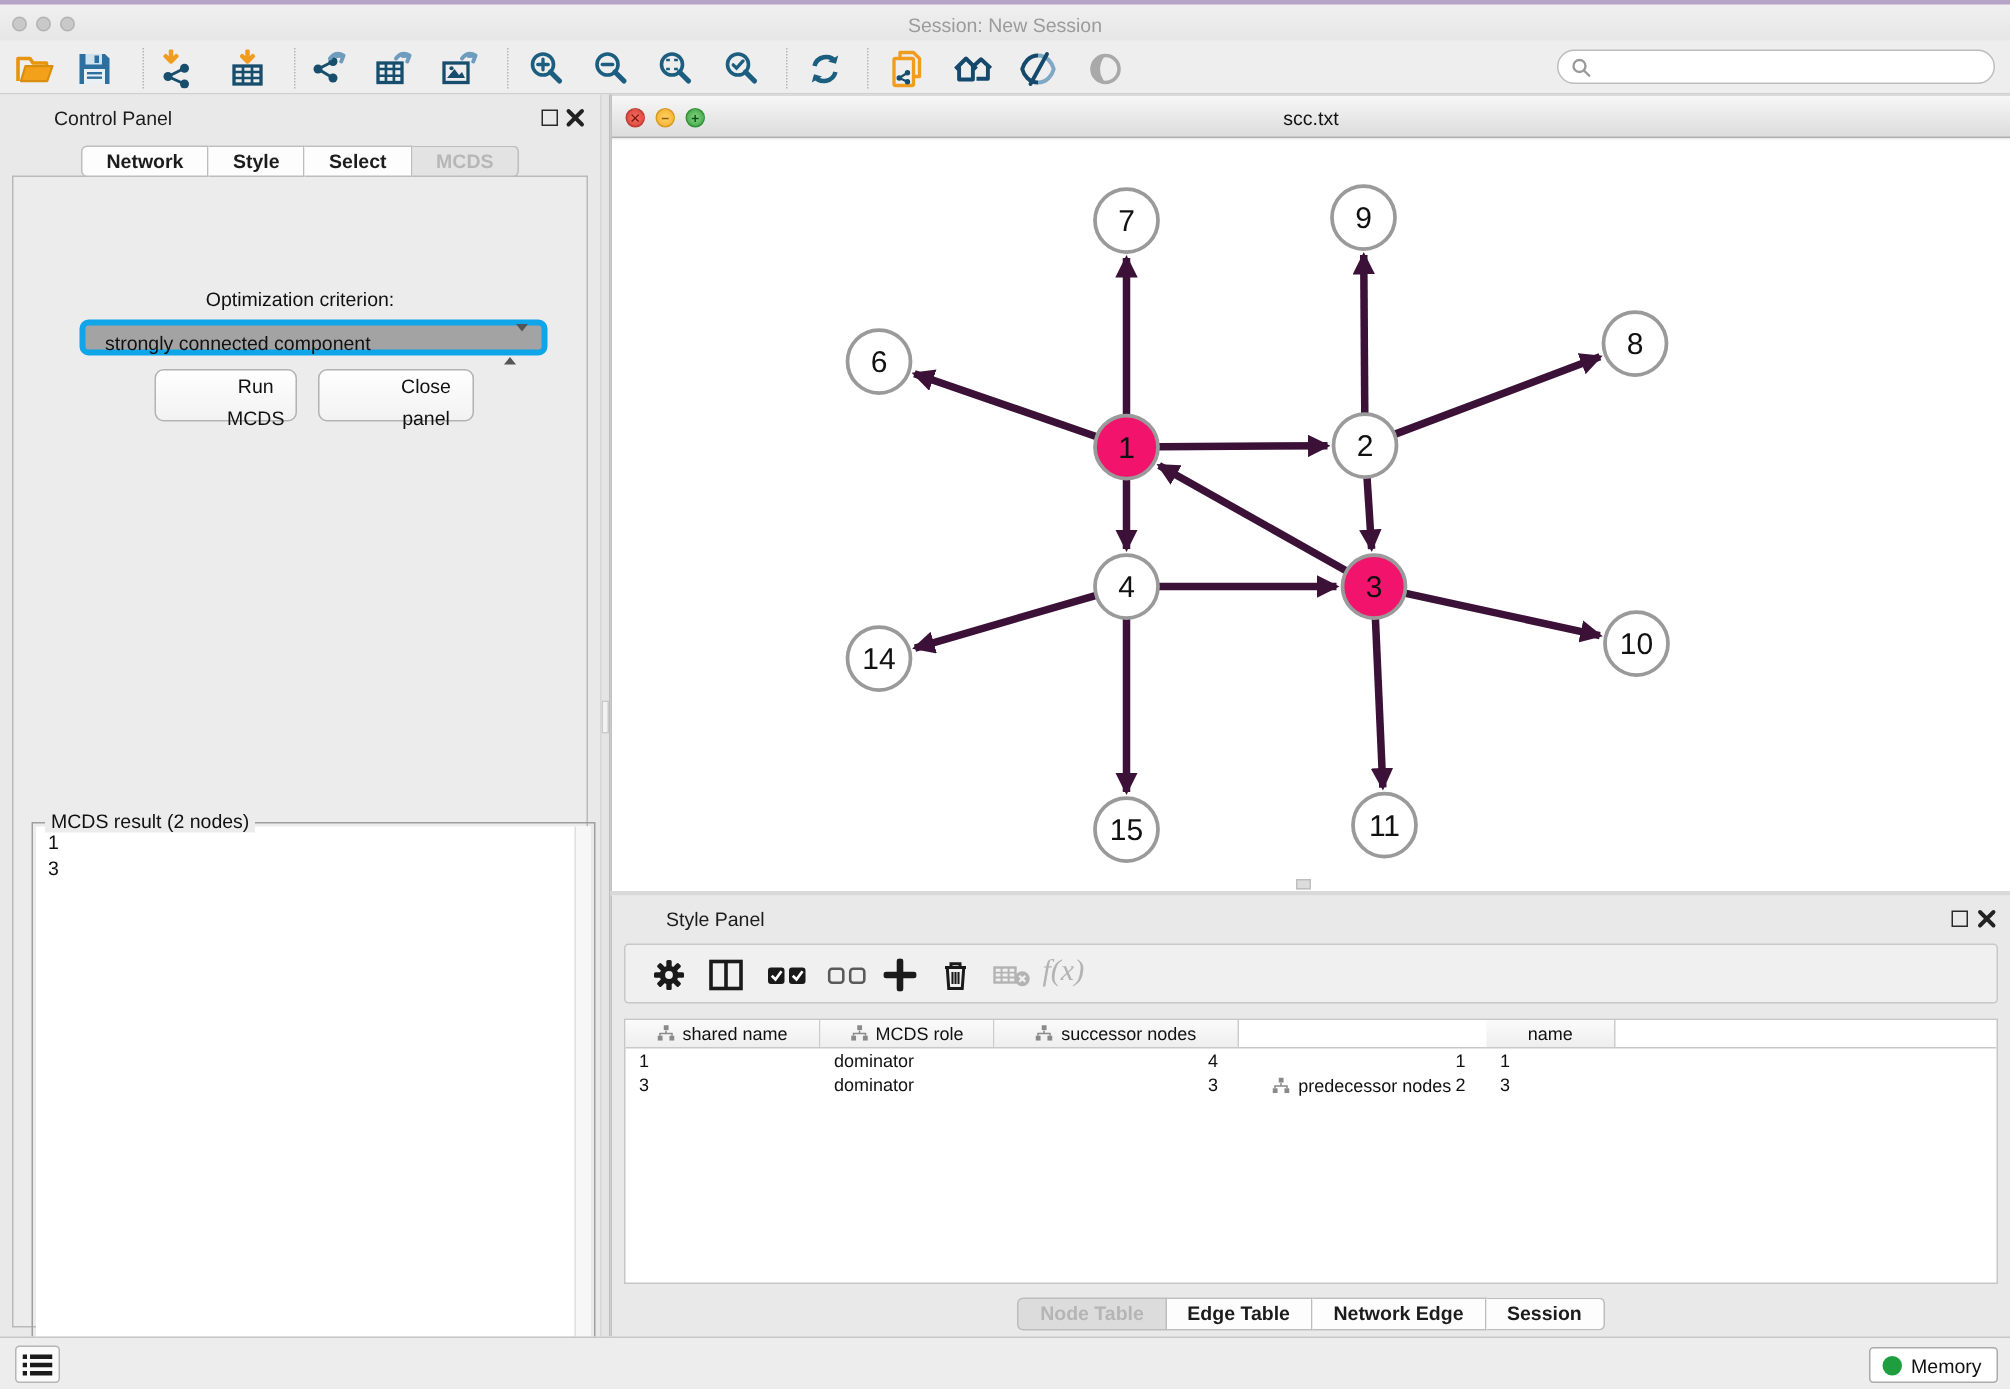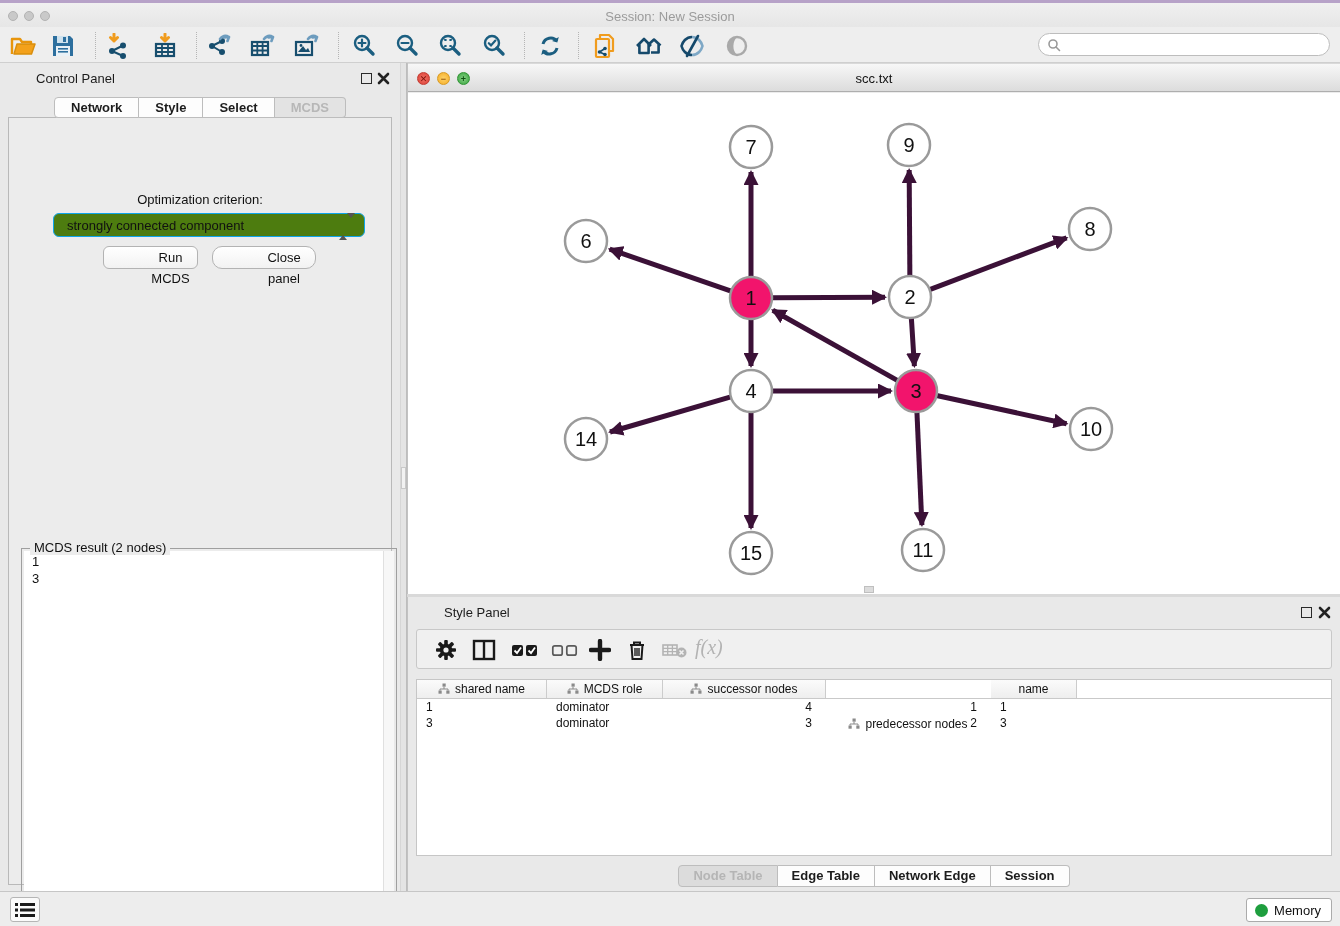--- a/index.html
+++ b/index.html
@@ -56,33 +56,33 @@
   .cp-tab { height:21px; line-height:19px; padding:0 16px; font-size:13px; font-weight:600;
     color:#1c1c1c; background:#fdfdfd; border:1px solid #bdbdbd; border-left:none;
     cursor:pointer; }
   .cp-tab:first-child { border-left:1px solid #bdbdbd; border-radius:4px 0 0 4px; }
   .cp-tab:last-child { border-radius:0 4px 4px 0; }
   .cp-tab.active { background:#e3e3e3; color:#b7b7b7; }
 
   #opt-label { position:absolute; left:0; width:100%; top:74px; text-align:center;
     font-size:13px; color:#111; }
   #criterion-select { position:absolute; left:44px; top:95px; width:312px; height:24px;
-    background:#4d7c0f; border:1px solid #0ea5e9; border-radius:6px; cursor:pointer; }
+    background:#a3a3a3; border:4px solid #0ea5e9; border-radius:6px; cursor:pointer; }
   #criterion-select .val { position:absolute; left:13px; top:4px; font-size:13px; color:#111; }
   .stepper { position:absolute; right:9px; top:4px; }
   .stepper .up, .stepper .dn { width:0; height:0; border-left:4px solid transparent;
     border-right:4px solid transparent; margin:2px 0; }
   .stepper .up { border-bottom:5px solid #555; }
   .stepper .dn { border-top:5px solid #555; }
 
-  .cp-btn { position:absolute; top:128px; height:23px; background:linear-gradient(#ffffff,#f2f2f2);
+  .cp-btn { position:absolute; top:128px; height:35px; background:linear-gradient(#ffffff,#f2f2f2);
     border:1px solid #b3b3b3; border-radius:6px; font-size:13px; color:#111;
     text-align:center; line-height:21px; cursor:pointer;padding-left:40px; }
   #run-btn { left:94px; width:95px; }
-  #closep-btn { left:203px; width:104px;border-radius:10px; }
+  #closep-btn { left:203px; width:104px; }
 
   #result-group { position:absolute; left:12px; top:430px; width:376px; height:384px;
     border:1px solid #9f9f9f; }
   #result-legend { position:absolute; left:8px; top:-9px; padding:0 4px; font-size:13px;
     color:#111; background:#ececec; }
   #result-area { position:absolute; left:2px; right:2px; top:2px; bottom:2px;
     background:#fff; }
   #result-scroll { position:absolute; right:0; top:0; bottom:0; width:11px;
     background:#f7f7f7; border-left:1px solid #e0e0e0; }
   .result-line { font-size:13px; color:#111; padding-left:8px; line-height:17px; }

